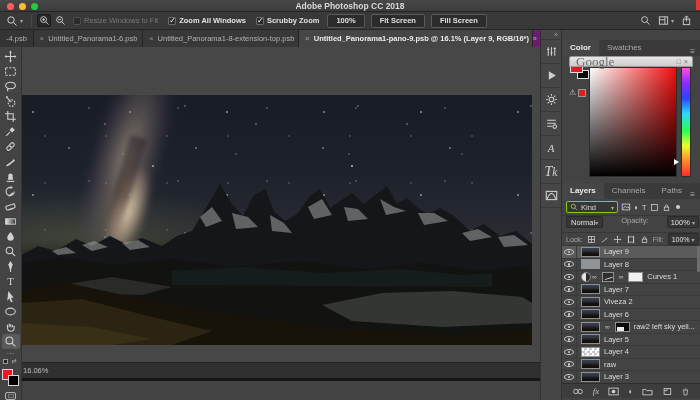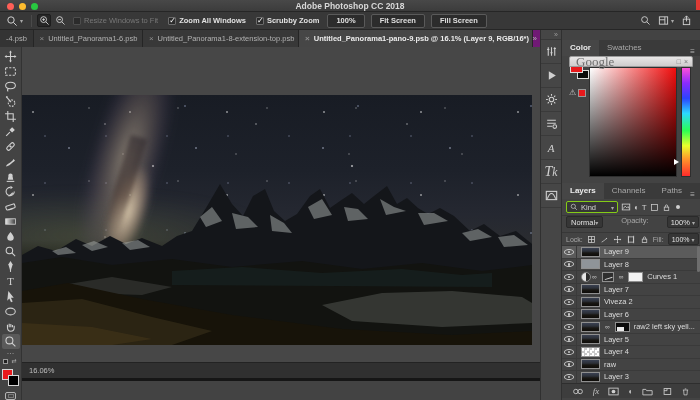--- a/index.html
+++ b/index.html
@@ -76,21 +76,21 @@
   #airglow { position:absolute; left:-5%; top:38%; width:55%; height:30%;
     background:radial-gradient(ellipse at 30% 60%, rgba(125,135,75,.28), transparent 70%); filter:blur(6px); }
   #mw-band { position:absolute; left:13.5%; top:-10%; width:13%; height:78%; transform:rotate(16deg);
     background:radial-gradient(ellipse at 50% 45%, rgba(216,196,168,.55) 0%, rgba(160,138,128,.35) 38%, rgba(110,90,120,.18) 62%, transparent 80%); filter:blur(5px); }
   #mw-core { position:absolute; left:17.5%; top:28%; width:7%; height:34%; transform:rotate(18deg);
     background:radial-gradient(ellipse at 50% 55%, rgba(238,219,186,.85) 0%, rgba(198,170,140,.5) 45%, transparent 75%); filter:blur(3px); }
   #mw-dust { position:absolute; left:18.5%; top:16%; width:3.4%; height:40%; transform:rotate(17deg);
     background:linear-gradient(180deg, rgba(40,34,40,.55), rgba(60,45,40,.5) 60%, transparent); filter:blur(2px); }
   #image svg.terrain { position:absolute; left:0; top:0; width:100%; height:100%; }
   #statusbar { position:absolute; left:0; bottom:3px; width:518px; height:16px; background:#303030; border-top:1px solid #232323; display:flex; align-items:center; font-size:7.5px; color:#bdbdbd; }
-  #status-zoom { padding-left:7px; width:42px; }
+  #status-zoom { padding-left:1px; width:42px; }
   #status-field { width:178px; height:12px; background:#2a2a2a; border:1px solid #232323; display:flex; align-items:center; justify-content:center; position:relative; color:#b5b5b5; }
   #status-chev { position:absolute; right:5px; top:0px; font-size:8px; color:#9a9a9a; }
   #canvas-bottom-strip { position:absolute; left:0; bottom:0; width:518px; height:3px; background:#161616; }
 
   
   #dock { position:absolute; left:540px; top:30px; width:22px; height:370px; background:#464646; border-left:1px solid #303030; border-right:1px solid #303030; }
   #dock-head { height:10px; border-bottom:1px solid #383838; color:#9a9a9a; font-size:7px; text-align:right; padding-right:3px; line-height:10px; }
   .dock-item { height:24px; display:flex; align-items:center; justify-content:center; border-bottom:1px solid #3a3a3a; }
   .dock-item .serif { font-family:"Liberation Serif","DejaVu Serif",serif; font-style:italic; color:#d0d0d0; font-size:11px; }
   .dock-item .tk { font-family:"Liberation Serif","DejaVu Serif",serif; color:#d0d0d0; font-size:14px; font-style:italic; }

